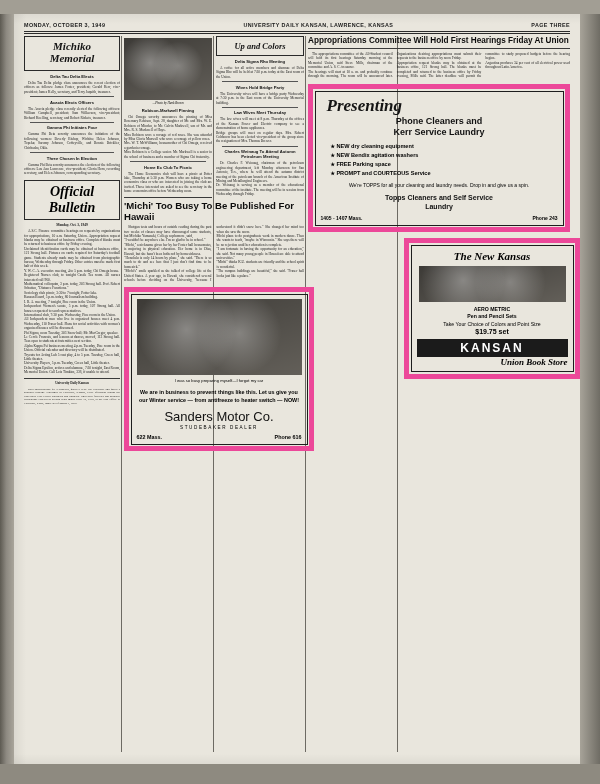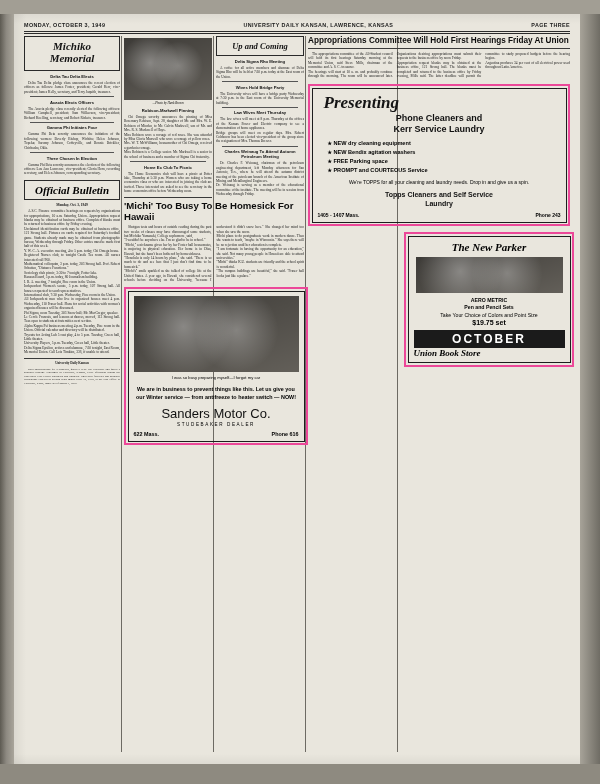--- a/index.html
+++ b/index.html
@@ -78,21 +78,21 @@
       radial-gradient(circle at 62% 45%, rgba(255,255,255,.3), rgba(255,255,255,0) 38%),
       linear-gradient(160deg, rgba(0,0,0,.45), rgba(0,0,0,.1));
   }
   .cap{font-size:3.2px;text-align:center;font-style:italic;margin-top:1px;}
 
   
   .soc{font-size:11px;line-height:11px;}
   .soc2{font-size:11px;line-height:12px;}
 
   
-  .ad{border:2px solid #ec4899;}
+  .ad{border:5px solid #ec4899;}
   .ad-inner{border:.6px solid #1d1d1d;margin:1.5px;padding:4px 5px;}
   .topps-title{
     font-family:"Liberation Sans", sans-serif;font-weight:bold;
     font-size:9px;line-height:11px;text-align:center;color:#111;
   }
   .bullets{font-family:"Liberation Sans", sans-serif;font-weight:bold;font-size:5.6px;line-height:9px;margin:4px 0 4px 10px;}
   .bullets div:before{content:"\2605  ";font-size:5px;}
   .topps-line{font-family:"Liberation Sans", sans-serif;font-size:5px;line-height:7px;text-align:center;}
   .addr{display:flex;justify-content:space-between;font-family:"Liberation Sans", sans-serif;font-weight:bold;font-size:5px;margin-top:4px;}
 
@@ -103,35 +103,35 @@
   .sanders-sub{font-family:"Liberation Sans", sans-serif;font-size:4.6px;letter-spacing:1.6px;text-align:center;margin-top:1px;}
   .sanders-row{display:flex;justify-content:space-between;font-family:"Liberation Sans", sans-serif;font-weight:bold;font-size:5.4px;margin-top:4px;}
 
   .parker-title{font-family:"Liberation Serif", serif;font-weight:bold;font-style:italic;font-size:11px;text-align:center;}
   .parker-body{font-family:"Liberation Sans", sans-serif;font-size:5.2px;line-height:7.4px;text-align:center;}
   .parker-price{font-family:"Liberation Sans", sans-serif;font-weight:bold;font-size:7px;text-align:center;}
   .student{
     font-family:"Liberation Sans", sans-serif;font-weight:bold;font-size:12px;
     letter-spacing:2px;text-align:center;color:#fff;background:#1b1b1b;padding:2px 0;
   }
-  .union{font-family:"Liberation Serif", serif;font-style:italic;font-weight:bold;font-size:9px;text-align:left;}
+  .union{font-family:"Liberation Serif", serif;font-style:italic;font-weight:bold;font-size:9px;text-align:right;}
 
   .headline-main{
     font-family:"Liberation Sans", sans-serif;font-weight:bold;
     font-size:8.2px;line-height:9.4px;color:#0d0d0d;
   }
   .michi{
     font-family:"Liberation Sans", sans-serif;font-weight:bold;
     font-size:9.6px;line-height:11px;color:#0d0d0d;
   }
   .twocol{column-count:2;column-gap:5px;}
   .threecol{column-count:3;column-gap:4px;}
 
   .tiny{font-size:2.9px;line-height:3.5px;text-align:justify;}
-  .ob-title{font-family:"Liberation Serif",serif;font-style:italic;font-weight:bold;font-size:11px;text-align:center;}
+  .ob-title{font-family:"Liberation Serif",serif;font-style:italic;font-weight:bold;font-size:14px;text-align:center;}
 
   .winter-ad{font-family:"Liberation Sans", sans-serif;font-size:5.4px;line-height:8px;text-align:center;font-weight:bold;}
   .winter-cap{font-family:"Liberation Sans", sans-serif;font-size:4.2px;text-align:center;}
 </style>
 </head>
 <body>
 
 <div class="page">
   <div class="paper-noise"></div>
 
@@ -219,21 +219,21 @@
 Mrs. W. T. McWilliams, housemother of Chi Omega, received a gardenia corsage.
 Miss Robison is a College senior. Mr. Markwell is a senior in the school of business and a member of Sigma Chi fraternity.</p>
         </div>
       <div class="hr-thin"></div>
       <div class="hd">Home Ec Club To Picnic</div>
       <div class="body">
           <p>The Home Economics club will have a picnic at Potter lake, Thursday at 5:30 p.m. Women who are taking a home economics class or who are interested in joining the club are invited. Those interested are asked to see the secretary in the home economics office before Wednesday noon.</p>
         </div>
 
       <div class="hr"></div>
-      <div class="michi" style="width:180px">'Michi' Too Busy To Be Homesick For Hawaii</div>
+      <div class="michi" style="width:180px">'Michi' Too Busy To Be Published For Hawaii</div>
       <div class="body twocol" style="width:180px;margin-top:3px">
         <p style="white-space:pre-line">Shotgun tests and hours of outside reading during the past two weeks of classes may have discouraged some students, but Michiko Yamasaki, College sophomore, said,
 "I wouldn't be anywhere else. I'm so glad to be in school."
 "Michi," a nickname given her by her Foster hall housemates, is majoring in physical education. Her home is in Olaa, Hawaii, but she hasn't been bothered by homesickness.
 "Honolulu is only 14 hours by plane," she said. "There is so much to do and see here that I just don't find time to be homesick."
 "Michi's" smile sparkled as she talked of college life at the United States. A year ago, in Hawaii, she considered several schools before deciding on the University, "because I understood it didn't snow here." She changed her mind too when she saw the snow.
 Michi plans to do postgraduate work in modern dance. Then she wants to teach, "maybe in Wisconsin." She says there will be no rejection until her education is complete.
 "I am fortunate in having the opportunity for an education," she said. Not many young people in Hawaii are able to attend universities."
 "Michi" thinks K.U. students are friendly and the school spirit is wonderful.
 "The campus buildings are beautiful," she said. "Fraser hall looks just like a palace."</p>
@@ -249,21 +249,21 @@
           <div class="sanders-row">
             <span>622 Mass.</span>
             <span>Phone 616</span>
           </div>
         </div>
       </div>
     </div>
 
     <div class="col c3">
       <div class="boxed" style="padding:4px 3px">
-        <div class="script" style="font-size:8.5px">Up and Coming</div>
+        <div class="script" style="font-size:8.5px">Up and Colors</div>
       </div>
       <div class="hd">Delta Sigma Rho Meeting</div>
       <div class="body">
           <p>A coffee for all active members and alumnae of Delta Sigma Rho will be held at 7:30 p.m. today at the East room of the Union.</p>
         </div>
       <div class="hr-thin"></div>
       <div class="hd">Wives Hold Bridge Party</div>
       <div class="body">
           <p>The University wives will have a bridge party Wednesday at 7:30 p.m. in the East room of the University Memorial building.</p>
         </div>
@@ -307,27 +307,27 @@
           <div class="topps-title" style="font-size:7px;line-height:9px">Laundry</div>
           <div class="addr">
             <span>1405 - 1407 Mass.</span>
             <span>Phone 243</span>
           </div>
         </div>
       </div>
 
       <div class="ad" style="margin-top:6px;width:166px;margin-left:96px">
         <div class="ad-inner">
-          <div class="parker-title">The New Parker</div>
+          <div class="parker-title">The New Kansas</div>
           <div class="photo" style="height:36px;margin:4px 2px"></div>
           <div class="parker-body" style="font-weight:bold;margin-top:3px">AERO METRIC</div>
           <div class="parker-body" style="font-weight:bold">Pen and Pencil Sets</div>
           <div class="parker-body">Take Your Choice of Colors and Point Size</div>
           <div class="parker-price">$19.75 set</div>
-          <div class="student" style="margin-top:4px">OCTOBER</div>
+          <div class="student" style="margin-top:4px">KANSAN</div>
           <div class="union">Union Book Store</div>
         </div>
       </div>
     </div>
   </div>
 </div>
 
 <div class="left-edge"></div>
 <div class="right-edge"></div>
 <div class="top-edge"></div>

